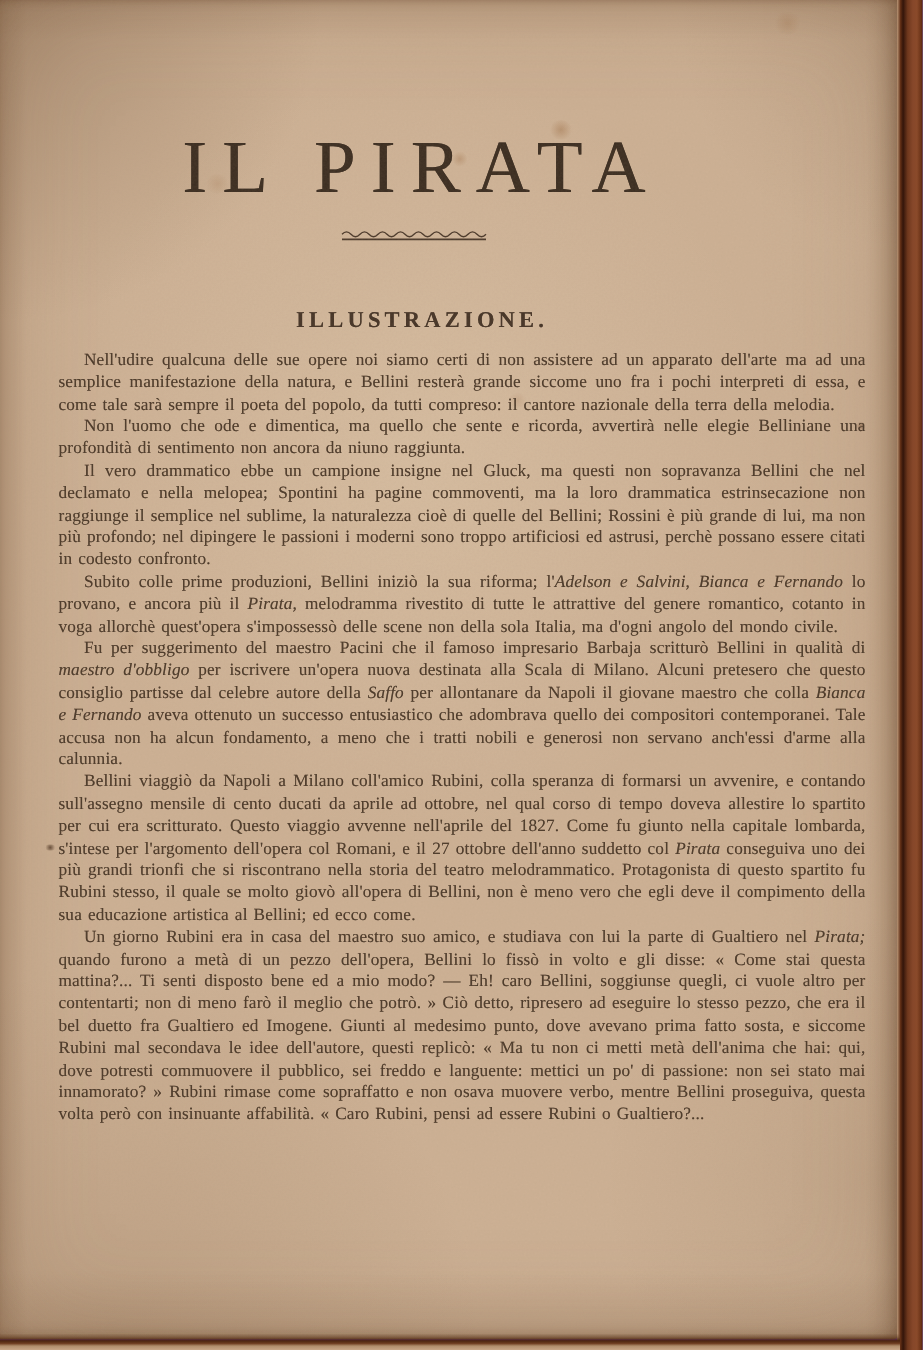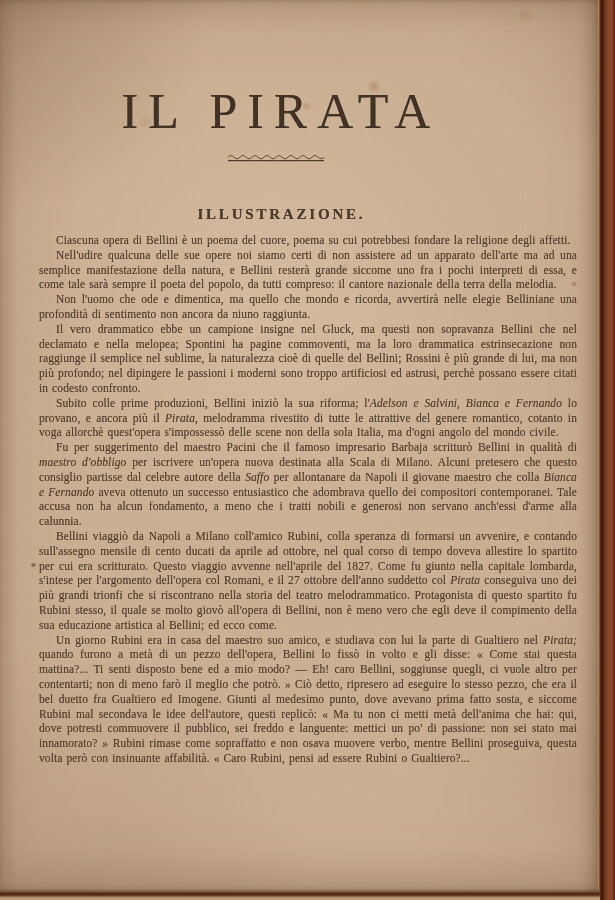--- a/index.html
+++ b/index.html
@@ -110,23 +110,22 @@
         <svg width="98" height="10" viewBox="0 0 98 10">
           <path d="M1,3.2 q3,-3.2 6,0 t6,0 t6,0 t6,0 t6,0 t6,0 t6,0 t6,0 t6,0 t6,0 t6,0 t6,0 t6,0 t6,0 t6,0 t6,0" fill="none" stroke="#4a382a" stroke-width="0.9"></path>
           <line x1="1" y1="6.6" x2="97" y2="6.6" stroke="#4a382a" stroke-width="1.1"></line>
         </svg>
       </div>
 
       <h2>ILLUSTRAZIONE.</h2>
     </div>
 
     <div class="text-block">
-        <p><span>Ciascuna opera di Bellini è un poema del cuore, poema su cui potrebbesi fondare la religione degli affetti.</span></p>
         <p><span>Nell'udire qualcuna delle sue opere noi siamo certi di non assistere ad un apparato dell'arte ma ad una semplice manifestazione della natura, e Bellini resterà grande siccome uno fra i pochi interpreti di essa, e come tale sarà sempre il poeta del popolo, da tutti compreso: il cantore nazionale della terra della melodia.</span></p>
-        <p><span>Non l'uomo che ode e dimentica, ma quello che mondo e ricorda, avvertirà nelle elegie Belliniane una profondità di sentimento non ancora da niuno raggiunta.</span></p>
+        <p><span>Non l'uomo che ode e dimentica, ma quello che sente e ricorda, avvertirà nelle elegie Belliniane una profondità di sentimento non ancora da niuno raggiunta.</span></p>
         <p><span>Il vero drammatico ebbe un campione insigne nel Gluck, ma questi non sopravanza Bellini che nel declamato e nella melopea; Spontini ha pagine commoventi, ma la loro drammatica estrinsecazione non raggiunge il semplice nel sublime, la naturalezza cioè di quelle del Bellini; Rossini è più grande di lui, ma non più profondo; nel dipingere le passioni i moderni sono troppo artificiosi ed astrusi, perchè possano essere citati in codesto confronto.</span></p>
         <p><span>Subito colle prime produzioni, Bellini iniziò la sua riforma; l'</span><i>Adelson e Salvini</i><span>, </span><i>Bianca e Fernando</i><span> lo provano, e ancora più il </span><i>Pirata,</i><span> melodramma rivestito di tutte le attrattive del genere romantico, cotanto in voga allorchè quest'opera s'impossessò delle scene non della sola Italia, ma d'ogni angolo del mondo civile.</span></p>
         <p><span>Fu per suggerimento del maestro Pacini che il famoso impresario Barbaja scritturò Bellini in qualità di </span><i>maestro d'obbligo</i><span> per iscrivere un'opera nuova destinata alla Scala di Milano. Alcuni pretesero che questo consiglio partisse dal celebre autore della </span><i>Saffo</i><span> per allontanare da Napoli il giovane maestro che colla </span><i>Bianca e Fernando</i><span> aveva ottenuto un successo entusiastico che adombrava quello dei compositori contemporanei. Tale accusa non ha alcun fondamento, a meno che i tratti nobili e generosi non servano anch'essi d'arme alla calunnia.</span></p>
         <p><span>Bellini viaggiò da Napoli a Milano coll'amico Rubini, colla speranza di formarsi un avvenire, e contando sull'assegno mensile di cento ducati da aprile ad ottobre, nel qual corso di tempo doveva allestire lo spartito per cui era scritturato. Questo viaggio avvenne nell'aprile del 1827. Come fu giunto nella capitale lombarda, s'intese per l'argomento dell'opera col Romani, e il 27 ottobre dell'anno suddetto col </span><i>Pirata</i><span> conseguiva uno dei più grandi trionfi che si riscontrano nella storia del teatro melodrammatico. Protagonista di questo spartito fu Rubini stesso, il quale se molto giovò all'opera di Bellini, non è meno vero che egli deve il compimento della sua educazione artistica al Bellini; ed ecco come.</span></p>
         <p><span>Un giorno Rubini era in casa del maestro suo amico, e studiava con lui la parte di Gualtiero nel </span><i>Pirata;</i><span> quando furono a metà di un pezzo dell'opera, Bellini lo fissò in volto e gli disse: « Come stai questa mattina?... Ti senti disposto bene ed a mio modo? — Eh! caro Bellini, soggiunse quegli, ci vuole altro per contentarti; non di meno farò il meglio che potrò. » Ciò detto, ripresero ad eseguire lo stesso pezzo, che era il bel duetto fra Gualtiero ed Imogene. Giunti al medesimo punto, dove avevano prima fatto sosta, e siccome Rubini mal secondava le idee dell'autore, questi replicò: « Ma tu non ci metti metà dell'anima che hai: qui, dove potresti commuovere il pubblico, sei freddo e languente: mettici un po' di passione: non sei stato mai innamorato? » Rubini rimase come sopraffatto e non osava muovere verbo, mentre Bellini proseguiva, questa volta però con insinuante affabilità. « Caro Rubini, pensi ad essere Rubini o Gualtiero?...</span></p>
       </div>
 
     <svg class="grain" width="601" height="893">
       <filter id="g">
         <feTurbulence type="fractalNoise" baseFrequency="0.7" numOctaves="2" stitchTiles="stitch"></feTurbulence>

